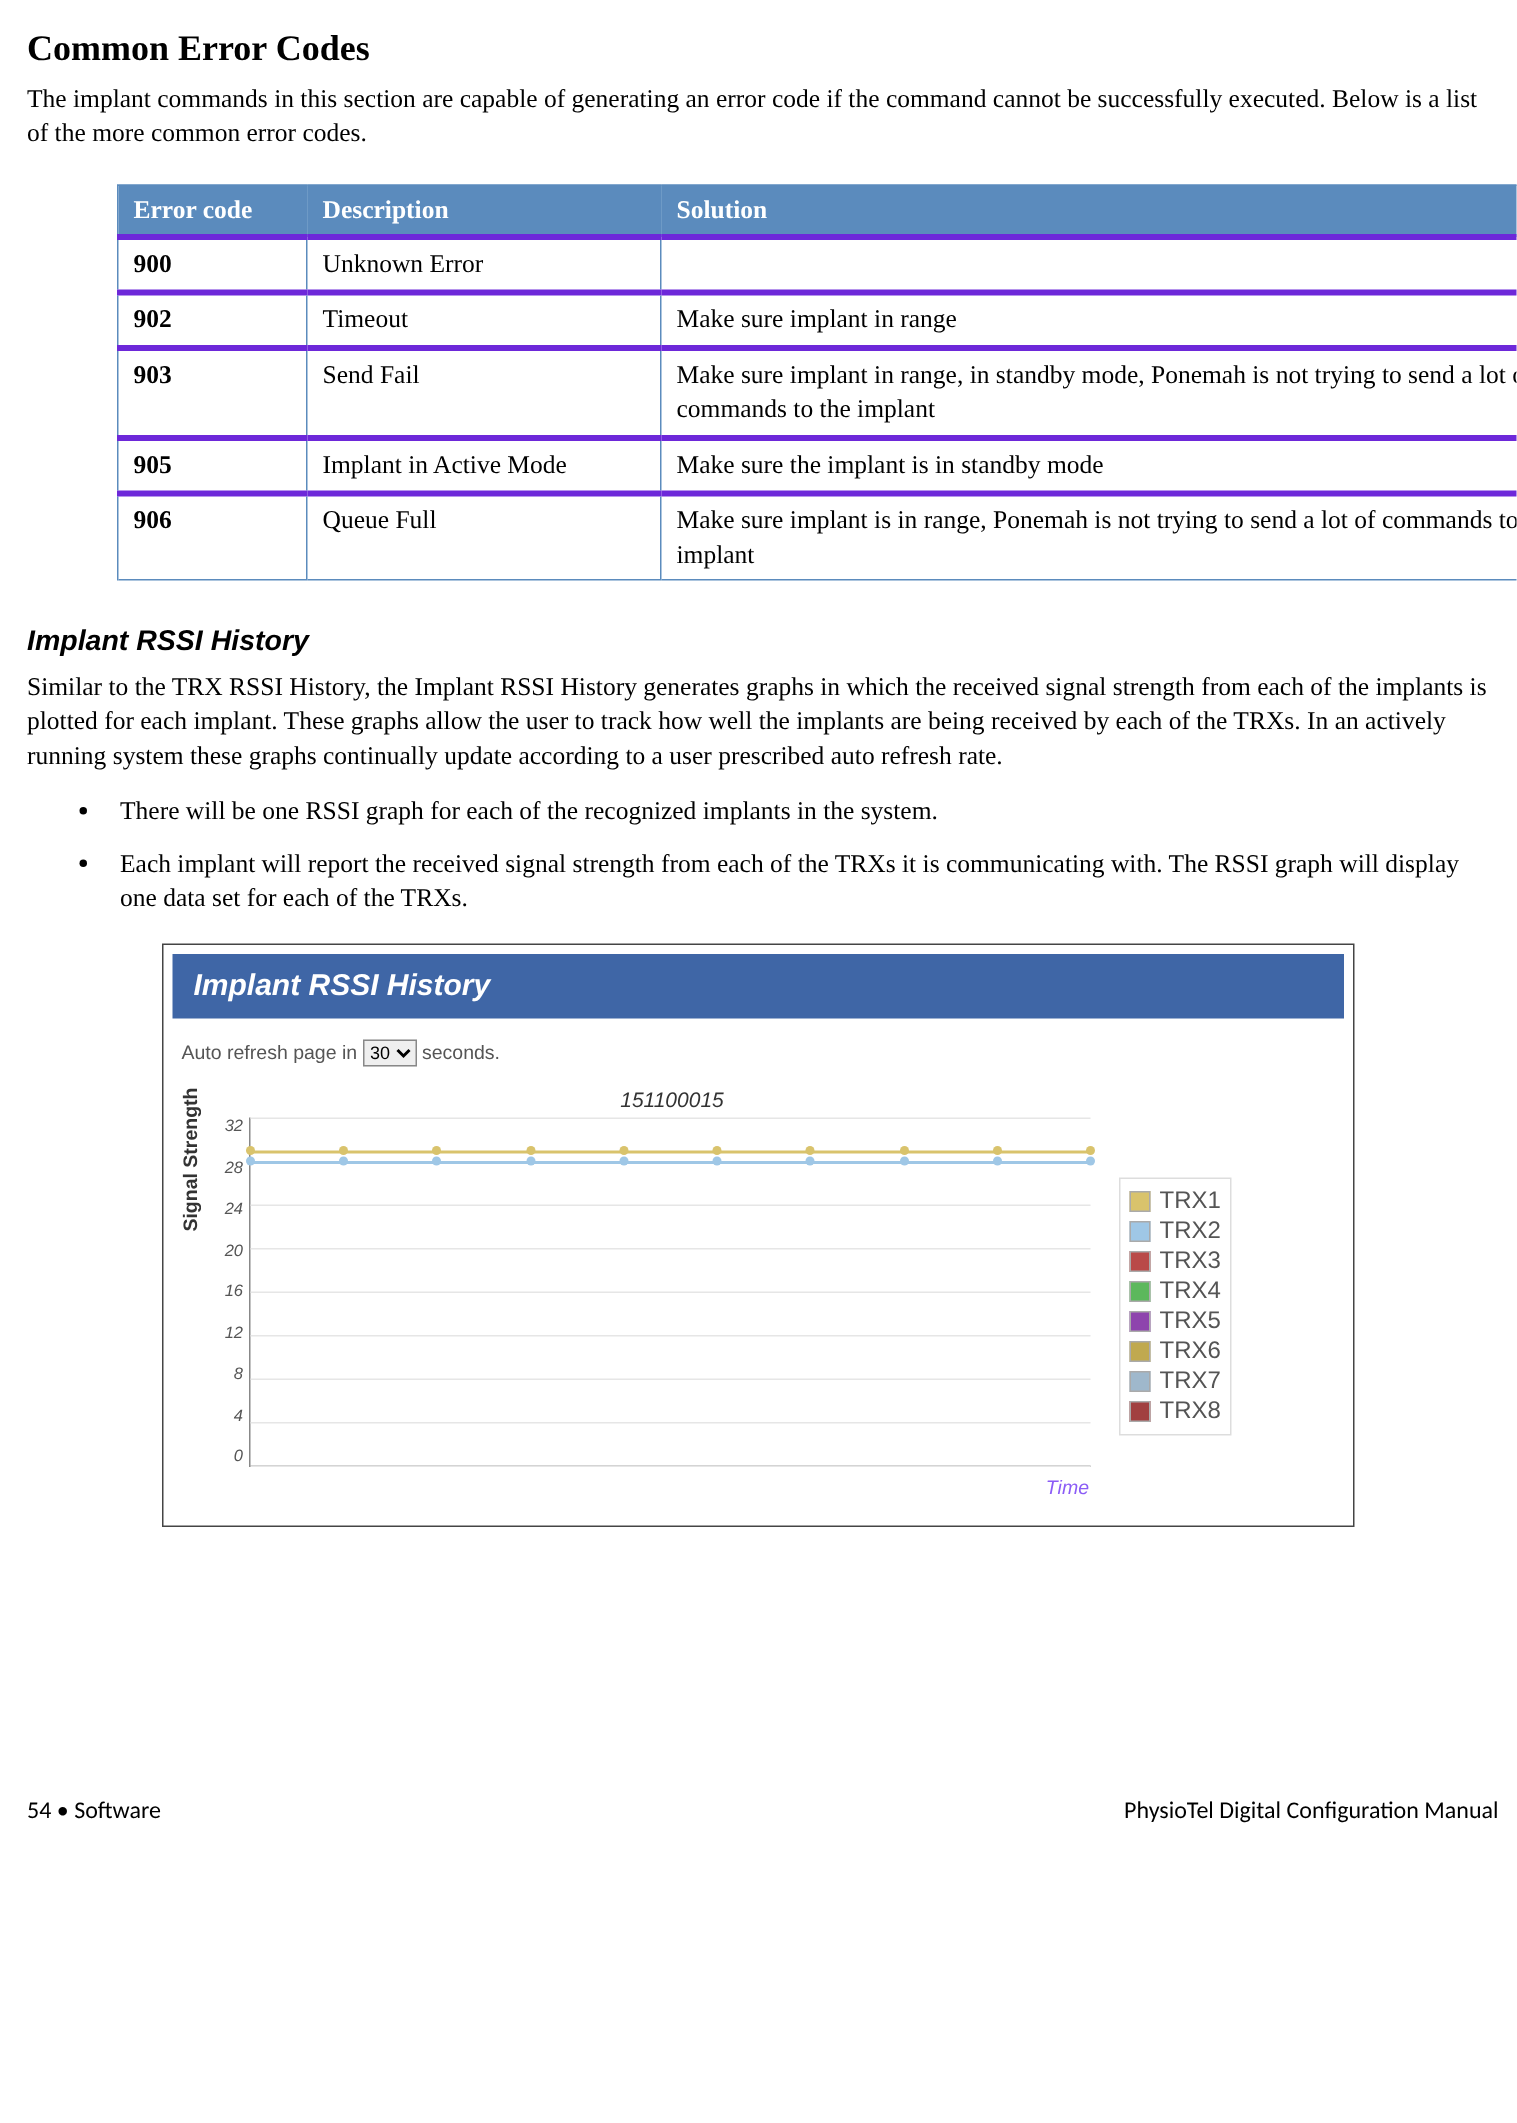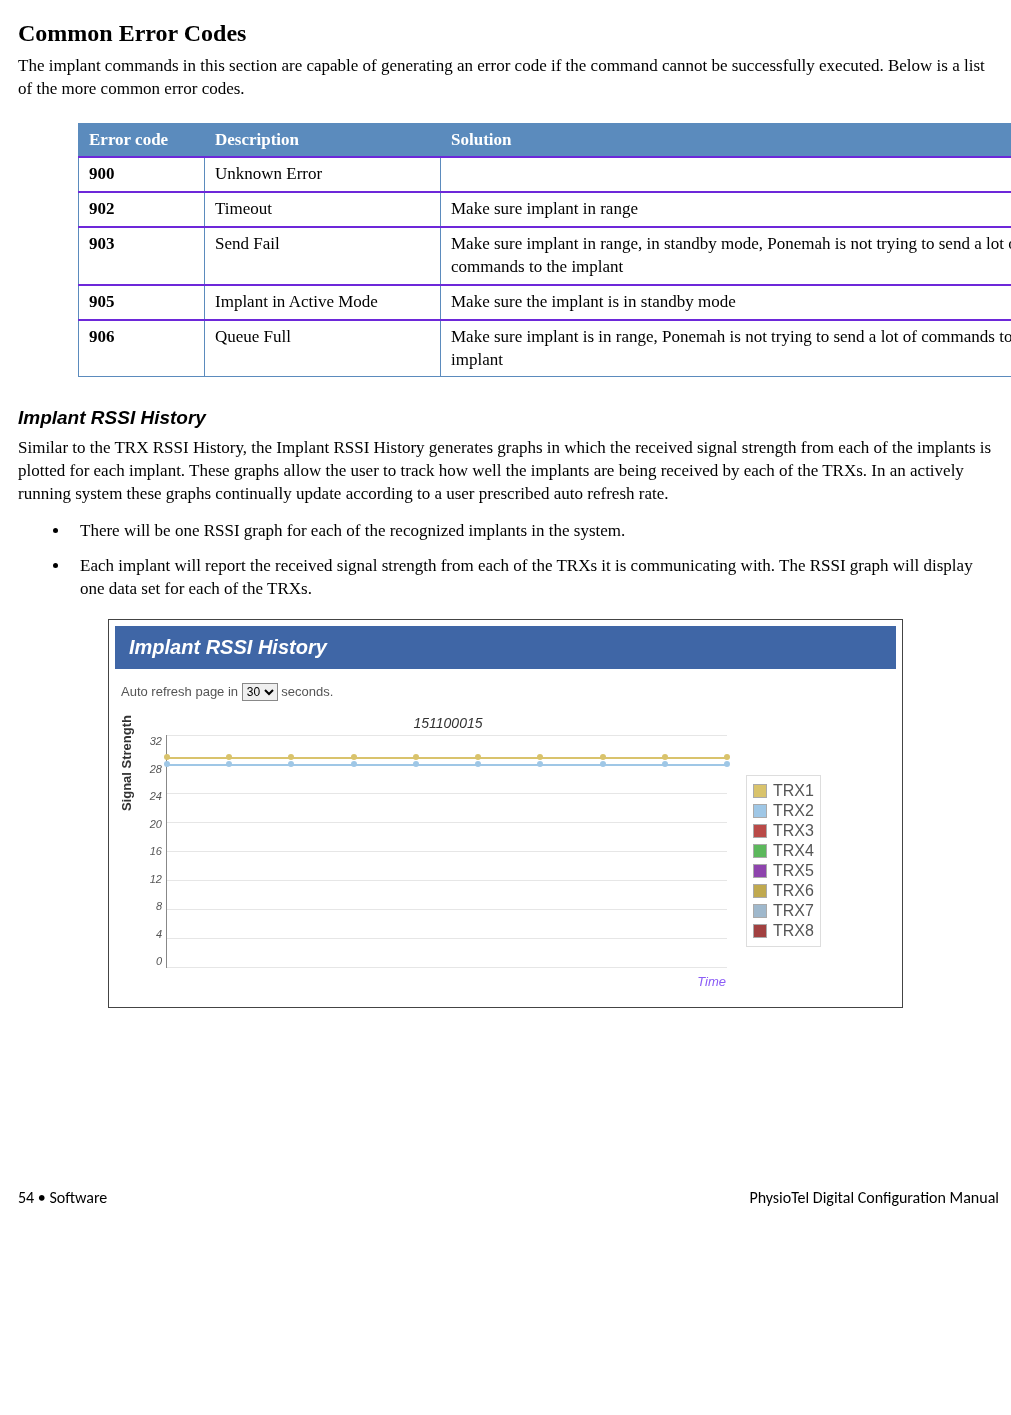--- a/index.html
+++ b/index.html
@@ -32,21 +32,21 @@
     background: #5b8bbd;
     color: #fff;
     text-align: left;
     padding: 6px 10px;
     font-weight: bold;
     border-right: 1px solid #5b8bbd;
     font-family: "Times New Roman", Times, serif;
   }
   .error-table td {
     padding: 5px 10px 5px 10px;
-    border-top: 2px solid #6d28d9;
+    border-top: 4px solid #6d28d9;
     border-left: 1px solid #5b8bbd;
     vertical-align: top;
     line-height: 1.35;
   }
   .error-table td.code { font-weight: bold; width: 105px;}
   .error-table td.desc { width: 215px; }
   h3.subheading {
     font-family: Arial, Helvetica, sans-serif;
     font-weight: bold;
     font-style: italic;

